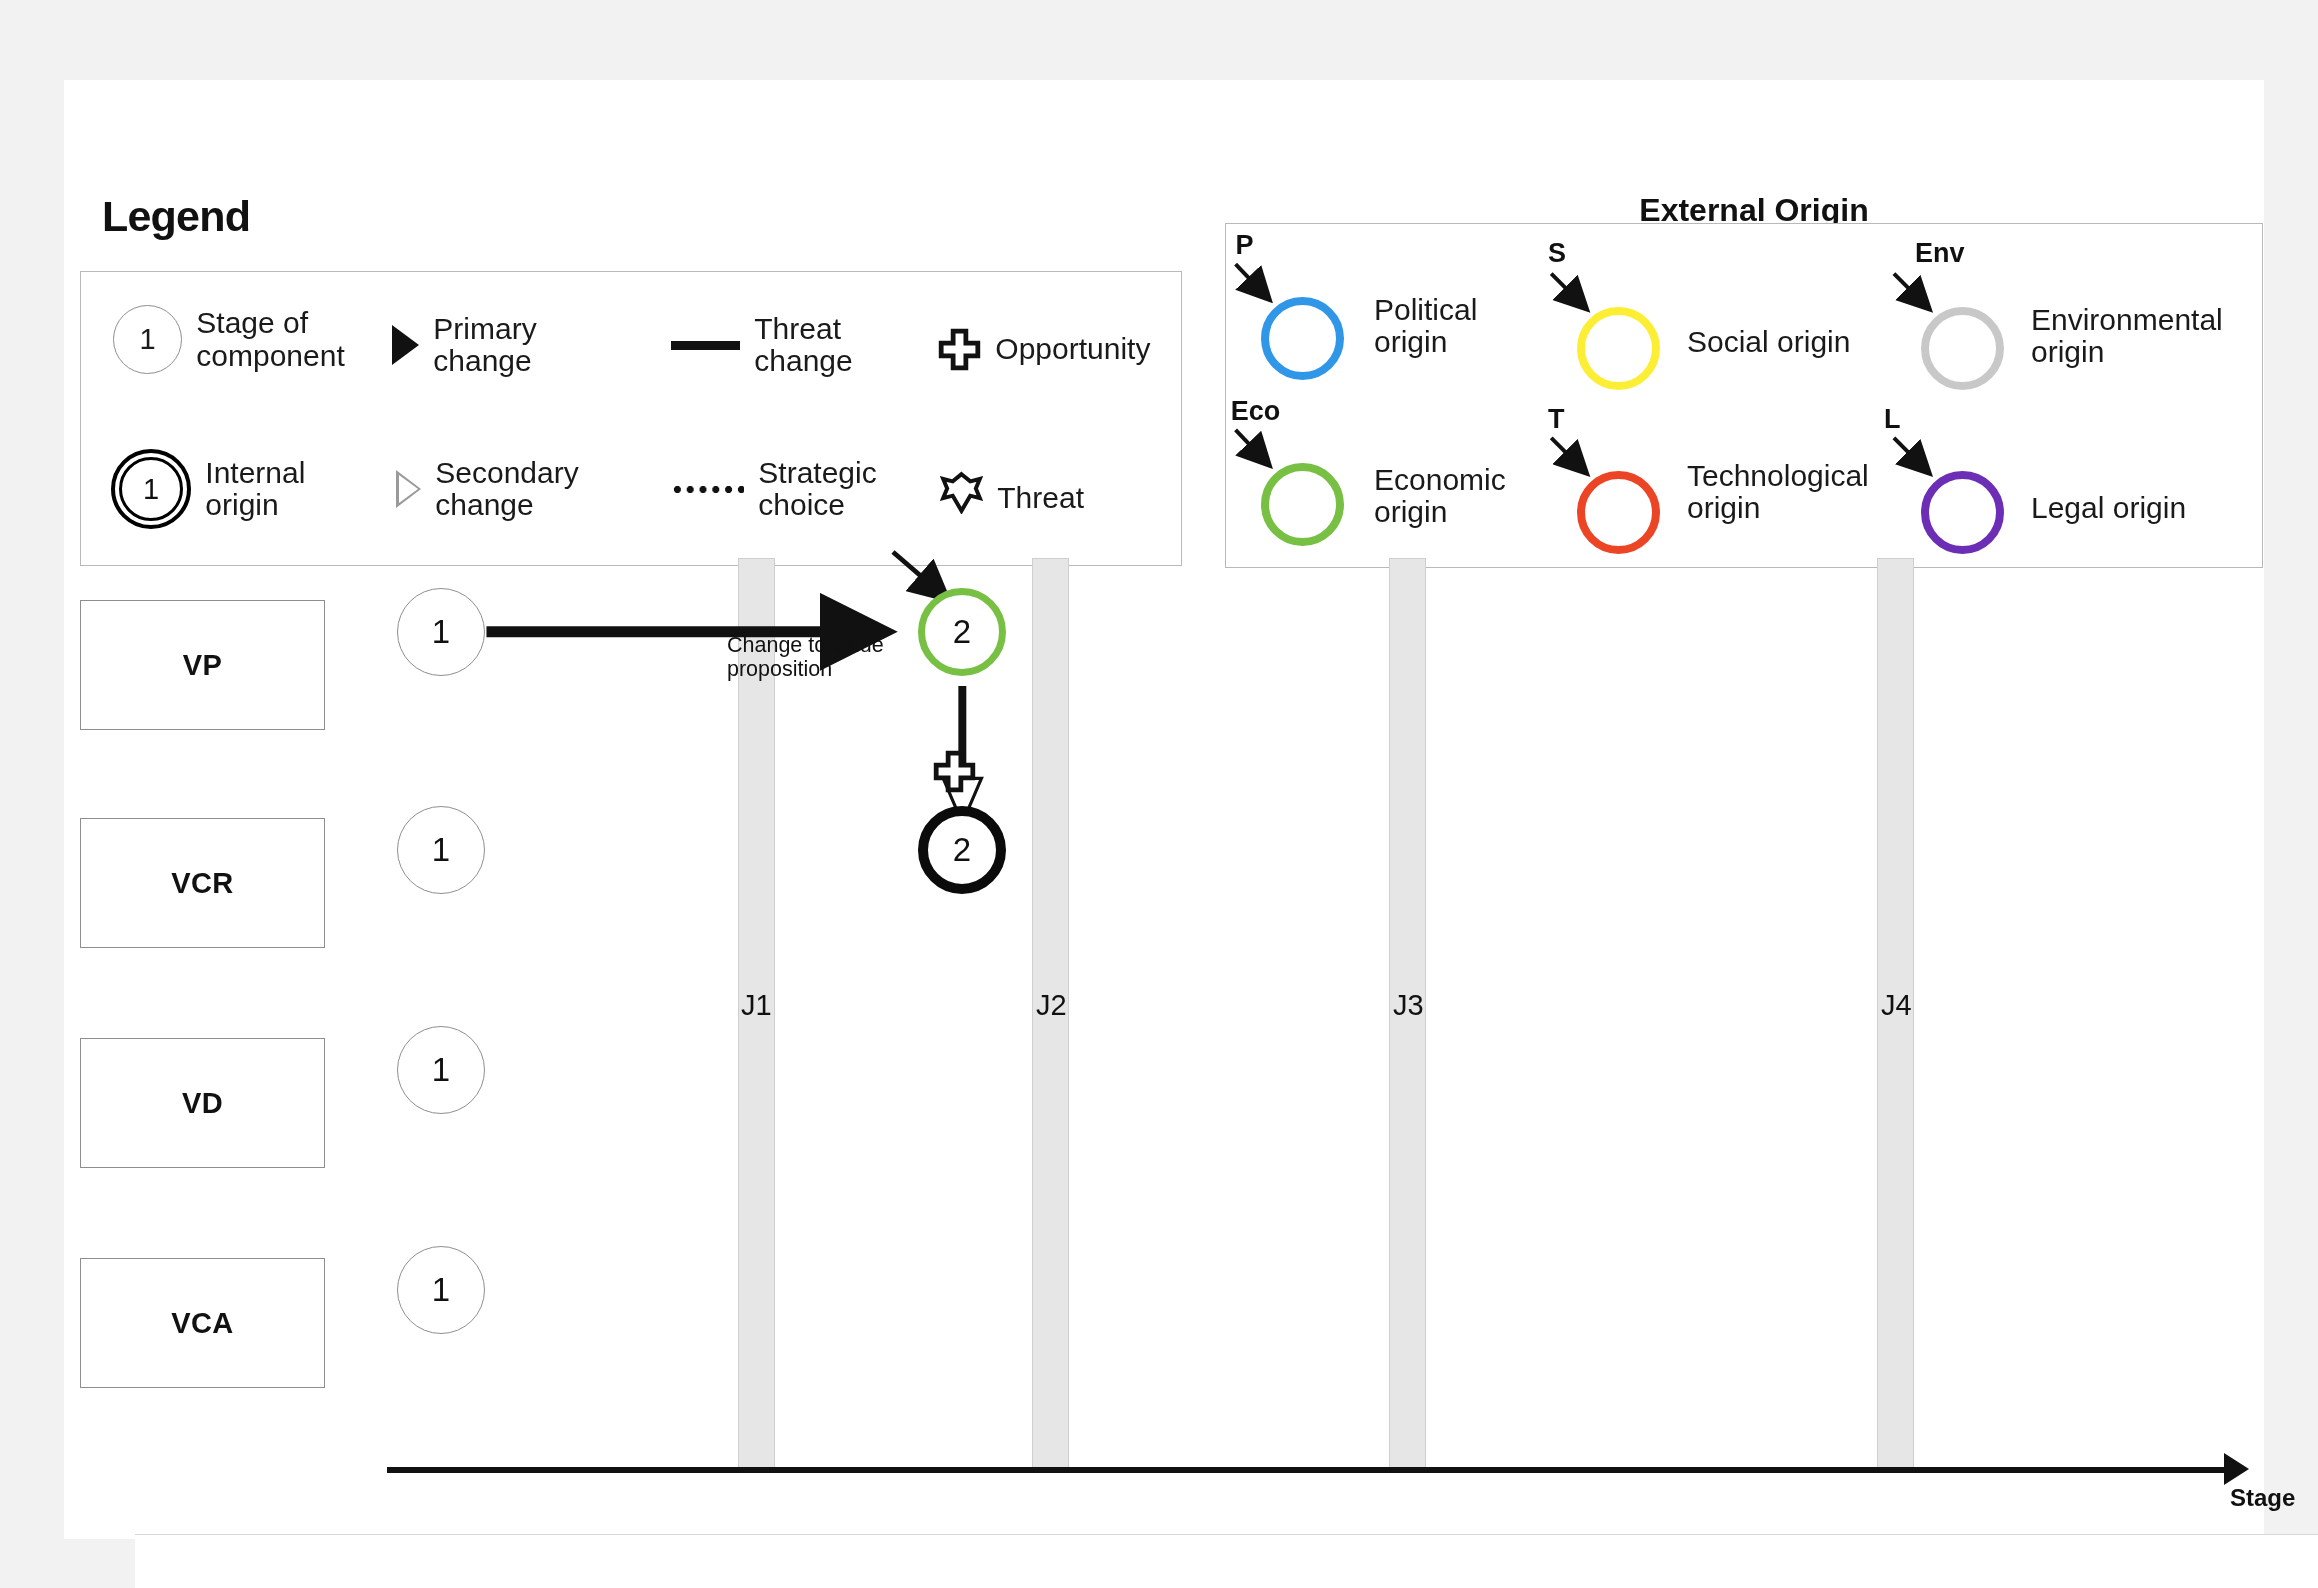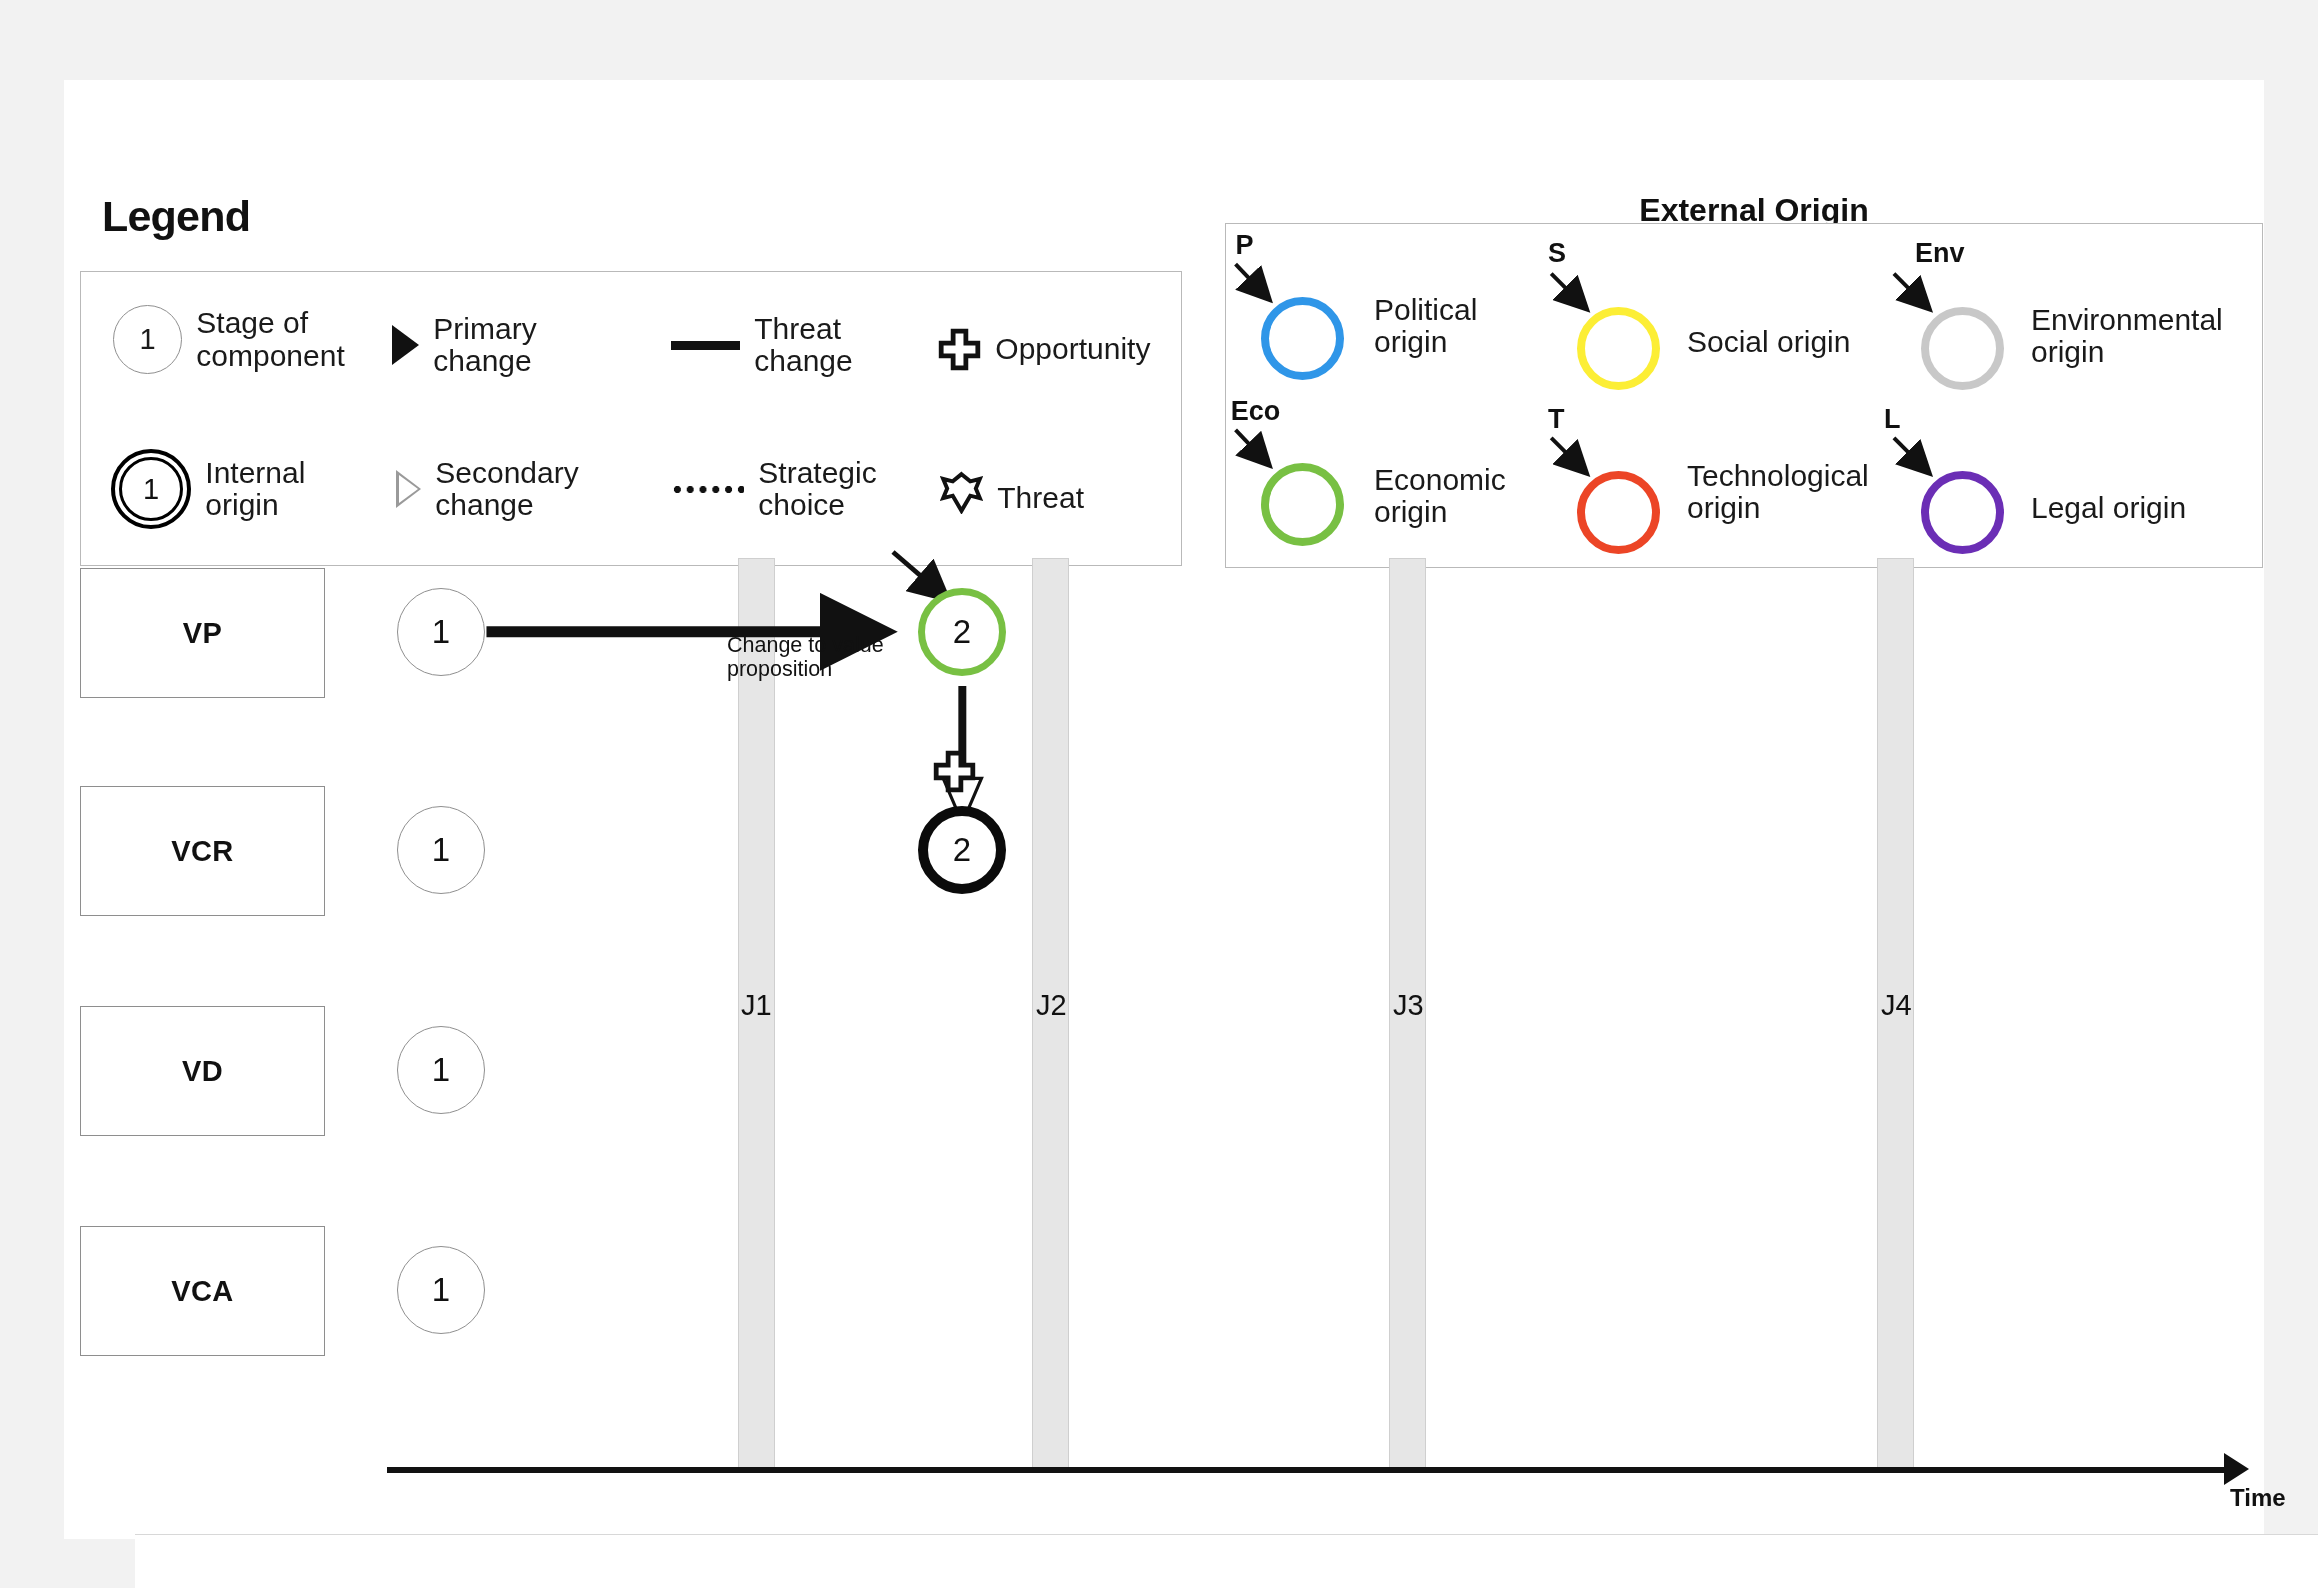--- a/index.html
+++ b/index.html
@@ -101,21 +101,21 @@
   }
   .ext-code{
     position:absolute;font-size:27px;font-weight:bold;color:#111;
   }
 
   
   .row-box{
     position:absolute;width:243px;height:128px;
     border:1.6px solid #8e8e8e;background:#fff;
     display:flex;align-items:center;justify-content:center;
-    font-size:29px;font-weight:bold;color:#111;letter-spacing:0.4px;
+    font-size:29px;font-weight:bold;color:#111;letter-spacing:0.4px;margin-top:32px;
   }
   .node{
     position:absolute;width:88px;height:88px;border-radius:50%;
     box-sizing:border-box;background:#fff;
     display:flex;align-items:center;justify-content:center;
     font-size:33px;color:#111;
   }
   .node-thin{border:1.6px solid #8f8f8f;}
   .node-green{border:7.2px solid #78c043;}
   .node-black{border:10.4px solid #0b0b0b;}
@@ -309,21 +309,21 @@
   <div class="node node-black" style="left:854px;top:726px;">2</div>
 
   <svg class="opp-icon" width="43" height="43" viewBox="0 0 54 54">
     <path d="M19,4 H35 V19 H50 V35 H35 V50 H19 V35 H4 V19 H19 Z" fill="#ffffff" stroke="#111111" stroke-width="6" stroke-linejoin="miter"></path>
   </svg>
 
   <div class="change-label">Change to value proposition</div>
 
   <div class="time-axis"></div>
   <div class="time-arrow"></div>
-  <div class="time-text">Time</div>
+  <div class="time-text">Stage</div>
 
   <div class="stage-box" style="left:325px;width:438px;">Stage 1</div>
   <div class="stage-box" style="left:770px;width:284px;">Stage 2</div>
   <div class="stage-box" style="left:1060px;width:340px;">Stage 3</div>
   <div class="stage-box" style="left:1406px;width:478px;">Stage 4</div>
   <div class="stage-box" style="left:1891px;width:295px;">Stage 5</div>
 
 </div>
 
 <div class="stage-strip"></div>

